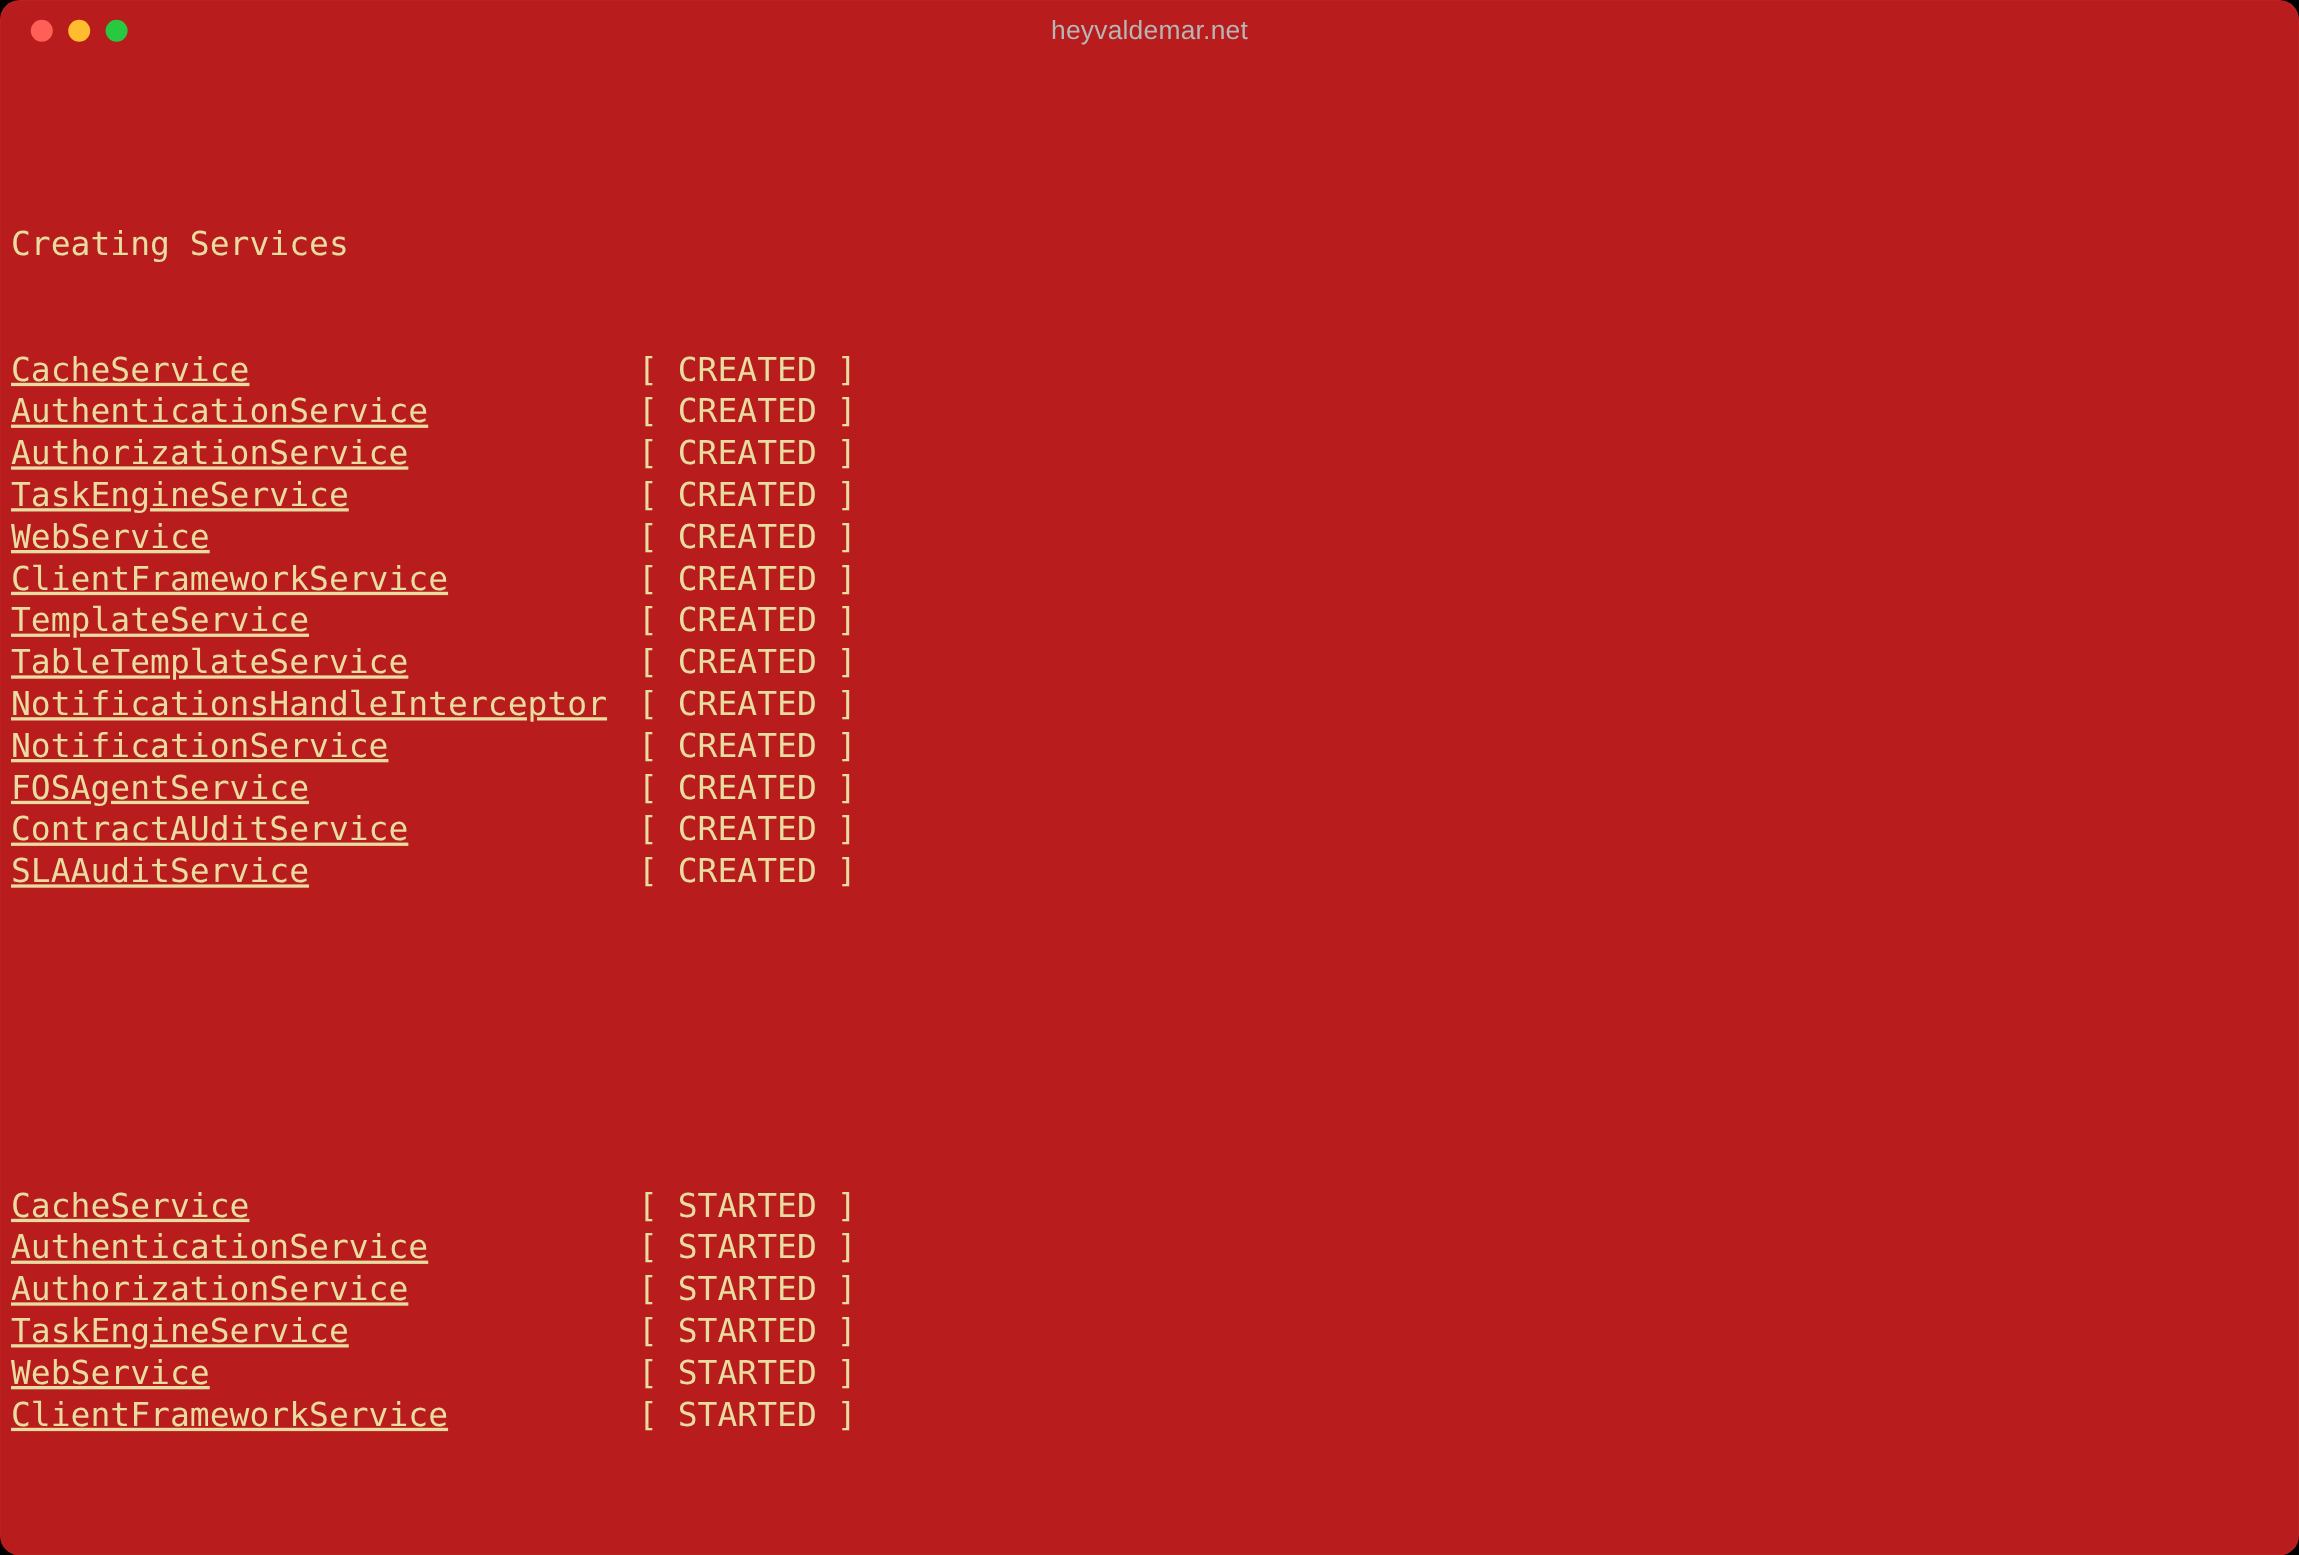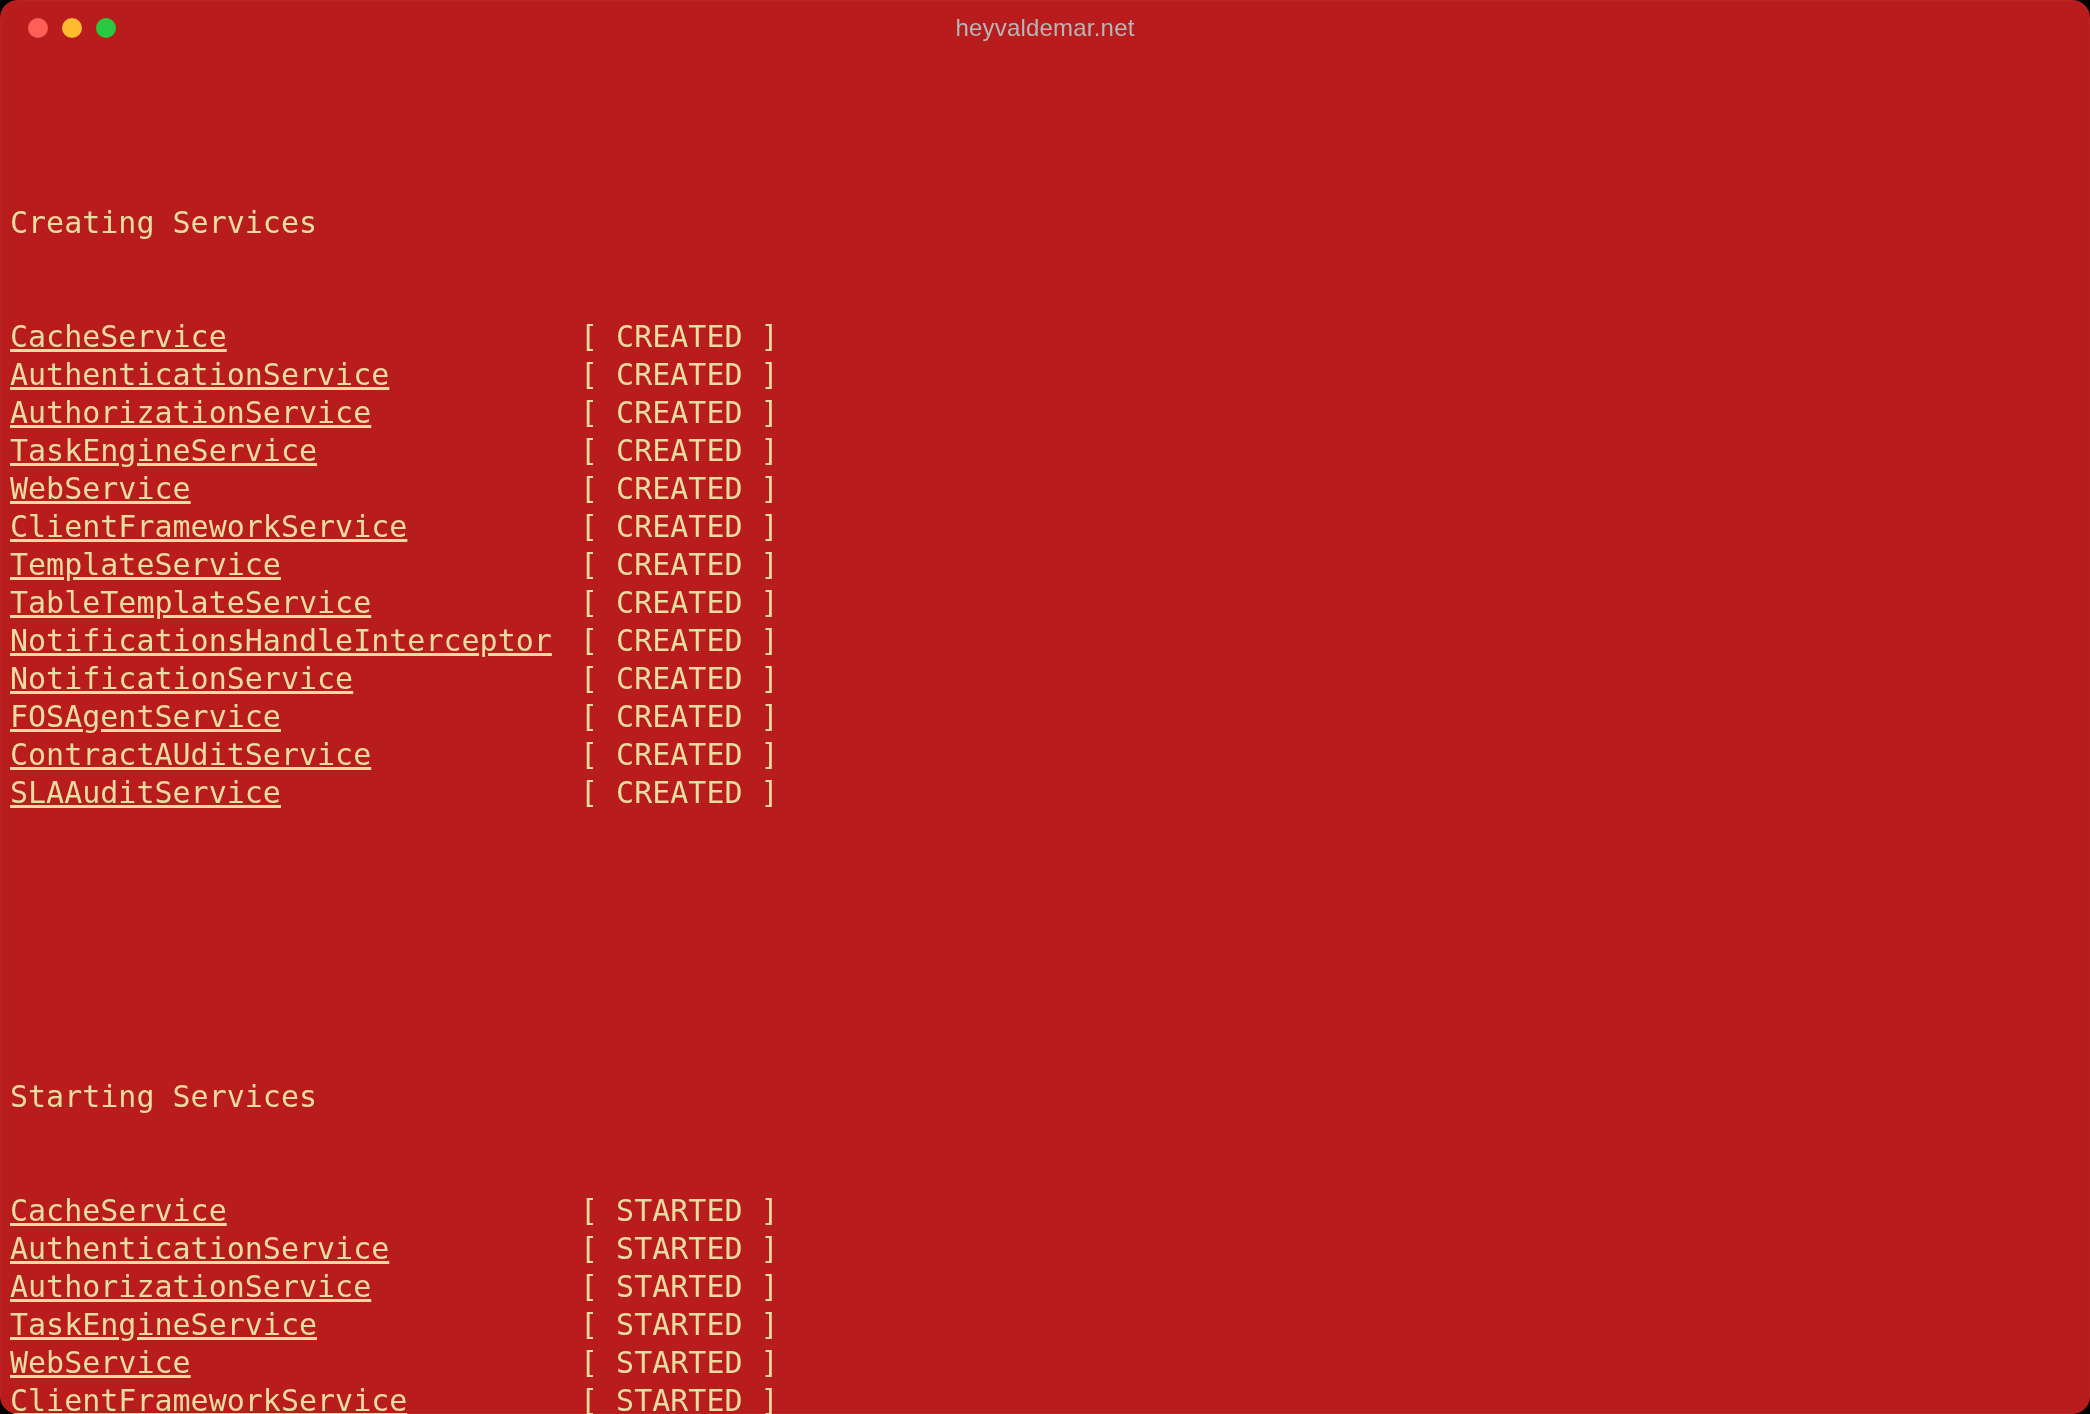--- a/index.html
+++ b/index.html
@@ -75,21 +75,20 @@
     </div>
     <div class="title">heyvaldemar.net</div>
   </div>
 
   <div class="term">
     <div>Creating Services</div>
     <div id="list-creating"><div class="row"><span class="svc-name">CacheService</span><span class="svc-stat">[ CREATED ]</span></div><div class="row"><span class="svc-name">AuthenticationService</span><span class="svc-stat">[ CREATED ]</span></div><div class="row"><span class="svc-name">AuthorizationService</span><span class="svc-stat">[ CREATED ]</span></div><div class="row"><span class="svc-name">TaskEngineService</span><span class="svc-stat">[ CREATED ]</span></div><div class="row"><span class="svc-name">WebService</span><span class="svc-stat">[ CREATED ]</span></div><div class="row"><span class="svc-name">ClientFrameworkService</span><span class="svc-stat">[ CREATED ]</span></div><div class="row"><span class="svc-name">TemplateService</span><span class="svc-stat">[ CREATED ]</span></div><div class="row"><span class="svc-name">TableTemplateService</span><span class="svc-stat">[ CREATED ]</span></div><div class="row"><span class="svc-name">NotificationsHandleInterceptor</span><span class="svc-stat">[ CREATED ]</span></div><div class="row"><span class="svc-name">NotificationService</span><span class="svc-stat">[ CREATED ]</span></div><div class="row"><span class="svc-name">FOSAgentService</span><span class="svc-stat">[ CREATED ]</span></div><div class="row"><span class="svc-name">ContractAUditService</span><span class="svc-stat">[ CREATED ]</span></div><div class="row"><span class="svc-name">SLAAuditService</span><span class="svc-stat">[ CREATED ]</span></div></div>
 
     <div class="blank"></div>
 
-    <div>Starting Services</div>
     <div id="list-starting"><div class="row"><span class="svc-name">CacheService</span><span class="svc-stat">[ STARTED ]</span></div><div class="row"><span class="svc-name">AuthenticationService</span><span class="svc-stat">[ STARTED ]</span></div><div class="row"><span class="svc-name">AuthorizationService</span><span class="svc-stat">[ STARTED ]</span></div><div class="row"><span class="svc-name">TaskEngineService</span><span class="svc-stat">[ STARTED ]</span></div><div class="row"><span class="svc-name">WebService</span><span class="svc-stat">[ STARTED ]</span></div><div class="row"><span class="svc-name">ClientFrameworkService</span><span class="svc-stat">[ STARTED ]</span></div></div>
 
     
 
     
 
     
 
     
     

